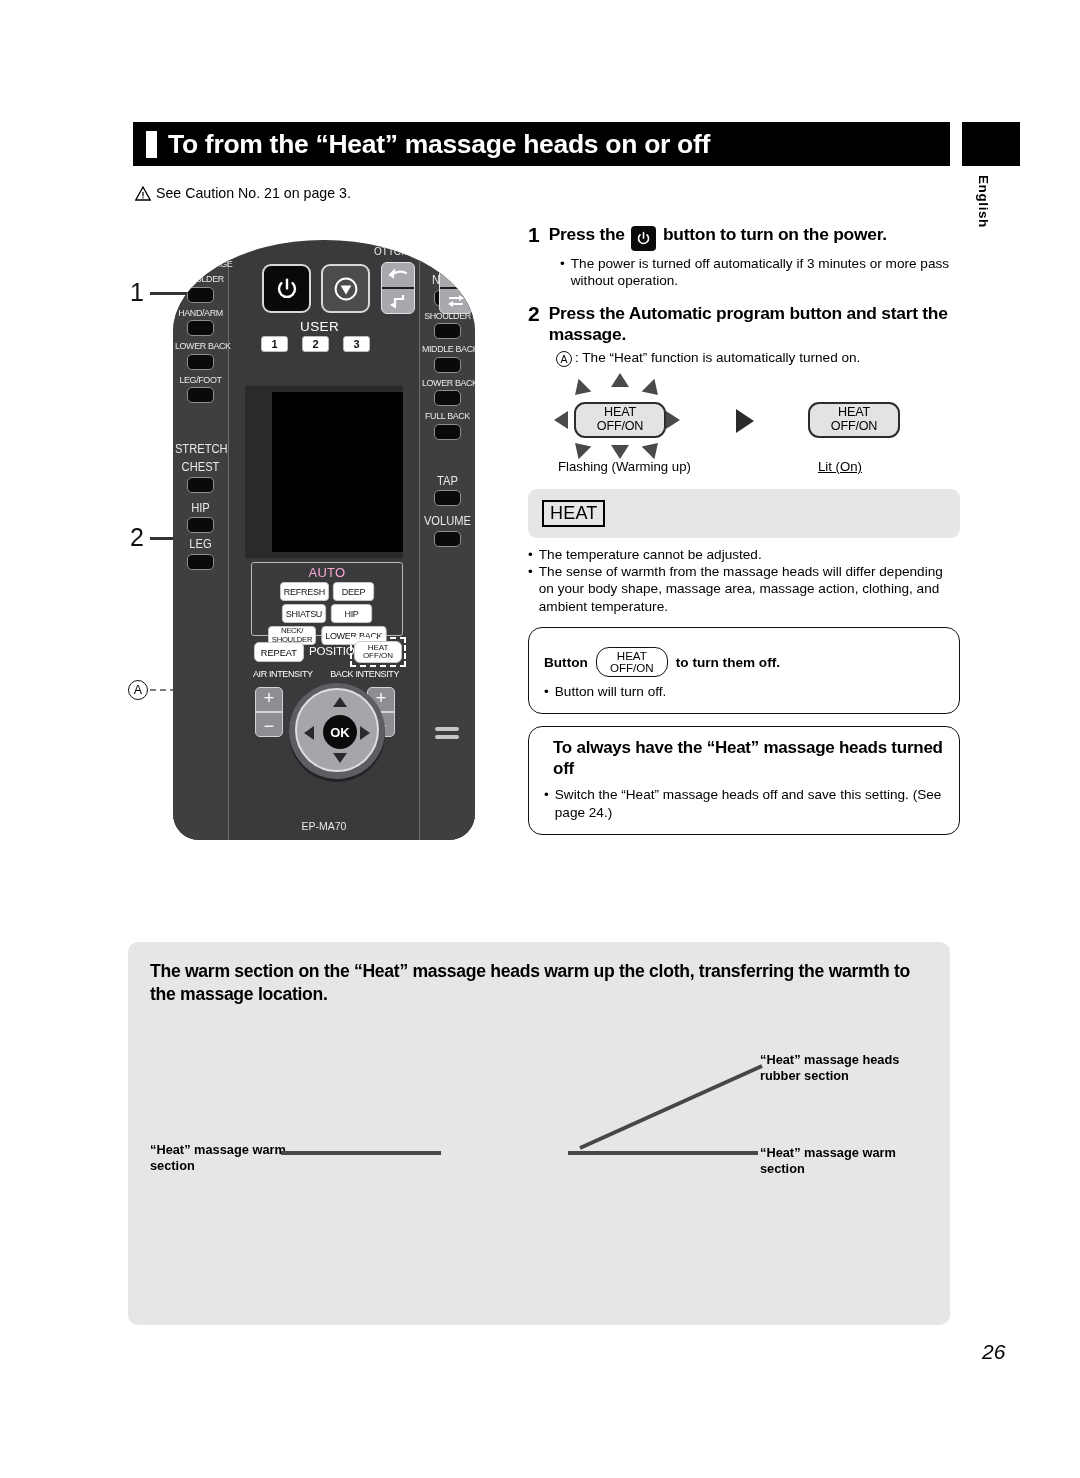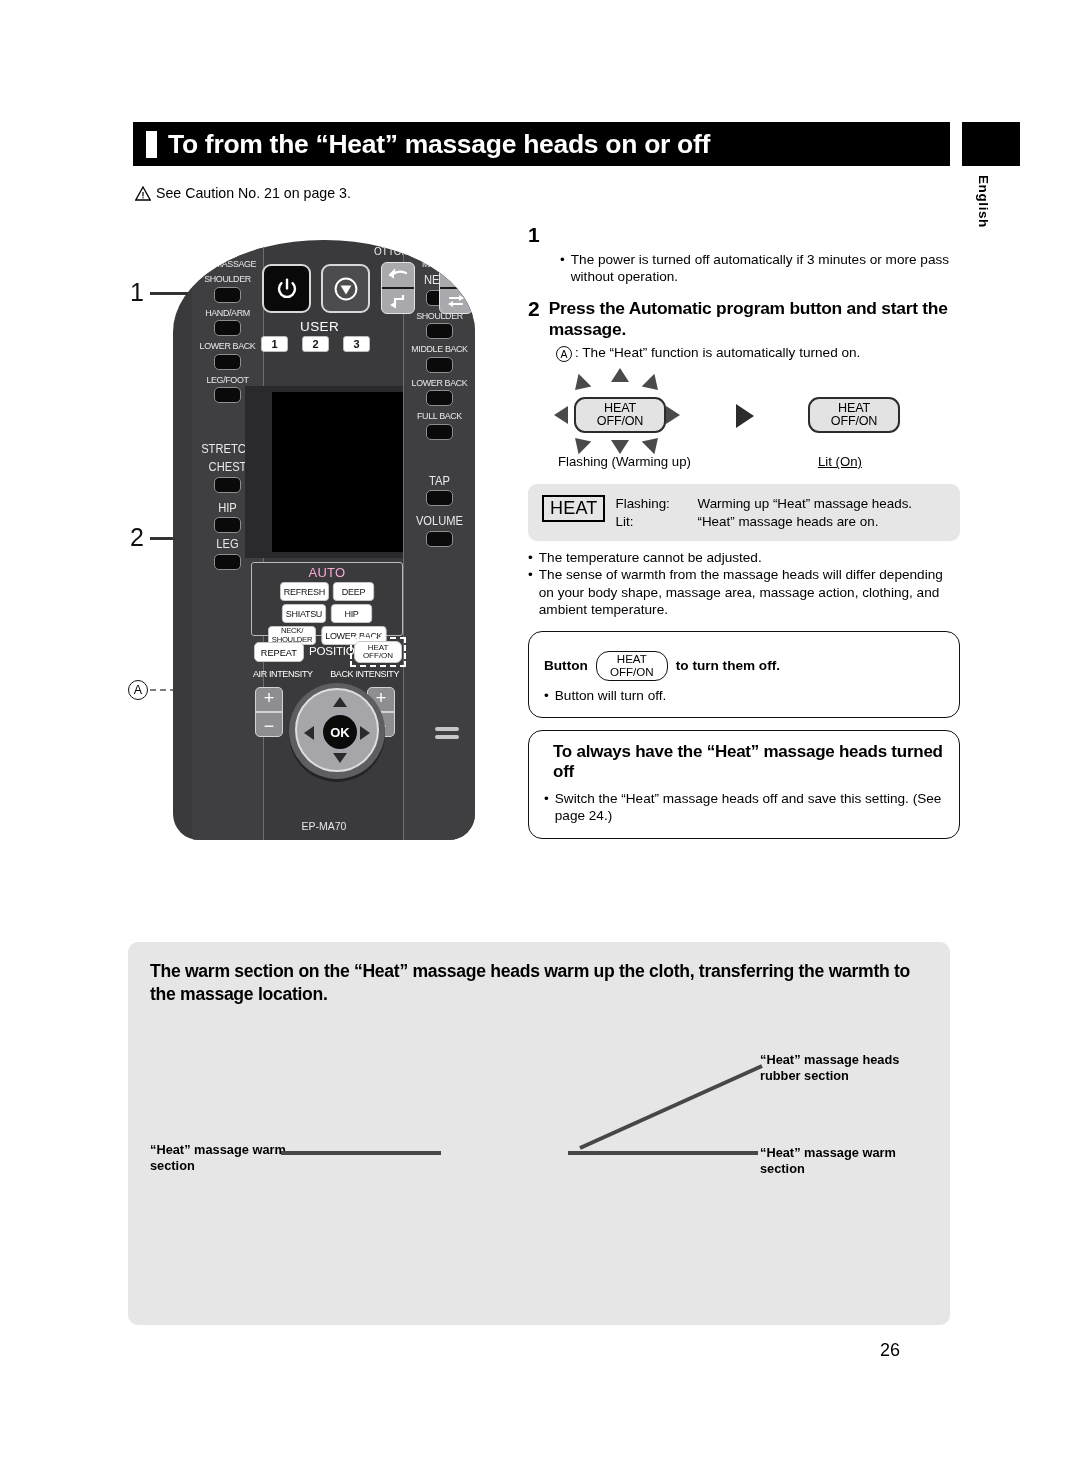--- a/index.html
+++ b/index.html
@@ -54,23 +54,22 @@
   .remote {
     position: absolute; left: 45px; top: 12px;
     width: 302px; height: 600px;
     background: #3a3a3c;
     border-radius: 150px 150px 26px 26px / 92px 92px 26px 26px;
     overflow: hidden;
   }
   .remote-inner { position: absolute; inset: 0; }
 
   .side-col {
-    position: absolute; top: 0; width: 72px; height: 100%;
+    position: absolute; top: 0; width: 56px; height: 100%;
     background: #3f3f41;
-    margin-left: 19px;
   }
   .side-col.left { left: 0; border-right: 1px solid #6d6d70; }
   .side-col.right { right: 0; border-left: 1px solid #6d6d70; }
 
   .sec-label {
     color: #e9e9ea; font-size: 9.6px; text-align: center;
     letter-spacing: -0.4px; white-space: nowrap;
     transform: scaleX(0.93);
   }
   .sec-label.big { font-size: 12px; letter-spacing: 0px; }
@@ -289,22 +288,23 @@
     width: 822px; height: 383px;
     background: #e6e6e6; border-radius: 10px;
     padding: 18px 22px;
   }
   .bp-title { font-size: 17.6px; font-weight: bold; line-height: 1.32; letter-spacing: -0.3px; }
   .bp-label { position: absolute; font-size: 12.8px; font-weight: bold; line-height: 1.25; }
   .bp-rule { position: absolute; height: 4px; background: #474747; }
   .bp-diag { position: absolute; }
 
   .pagenum {
-    position: absolute; left: 880px; top: 1340px;
-    font-size: 18px;
+    position: absolute; left: 982px; top: 1340px;
+    font-size: 21px;
+    font-style: italic;
   }
 </style>
 </head>
 <body>
 
 <div class="header-bar">
   <div class="header-tick"></div>
   <div class="header-title">To from the “Heat” massage heads on or off</div>
 </div>
 <div class="header-stub"></div>
@@ -518,20 +518,30 @@
 
       <div class="model">EP-MA70</div>
     </div>
   </div>
 </div>
 
 <div class="rcol">
 
   <div class="step">
     <div class="step-num">1</div>
+    <div class="step-title">
+      <span>Press the</span>
+      <span class="inline-pwr">
+        <svg width="15" height="15" viewBox="0 0 24 24">
+          <path d="M6.4 6.2 A8 8 0 1 0 17.6 6.2" fill="none" stroke="#fff" stroke-width="2.6" stroke-linecap="round"></path>
+          <line x1="12" y1="2.6" x2="12" y2="11.4" stroke="#fff" stroke-width="2.6" stroke-linecap="round"></line>
+        </svg>
+      </span>
+      <span>button to turn on the power.</span>
+    </div>
   </div>
   <div class="bullets">
     <div class="bul">
       <span class="dot">•</span>
       <span>The power is turned off automatically if 3 minutes or more pass without operation.</span>
     </div>
   </div>
 
   <div class="step" style="margin-top:13px;">
     <div class="step-num">2</div>
@@ -563,30 +573,20 @@
       <span>HEAT</span>
       <span>OFF/ON</span>
     </div>
 
     <div class="cap" style="left:30px; top:86px;">Flashing (Warming up)</div>
     <div class="cap" style="left:290px; top:86px;text-decoration:underline;">Lit (On)</div>
   </div>
 
   <div class="legend">
     <div class="heat-square">HEAT</div>
-    <div class="legend-rows">
-      <div class="lrow">
-        <span class="lkey">Flashing:</span>
-        <span>Warming up “Heat” massage heads.</span>
-      </div>
-      <div class="lrow">
-        <span class="lkey">Lit:</span>
-        <span>“Heat” massage heads are on.</span>
-      </div>
-    </div>
   </div>
 
   <div class="after-bullets">
     <div class="bul">
       <span class="dot">•</span>
       <span>The temperature cannot be adjusted.</span>
     </div>
     <div class="bul">
       <span class="dot">•</span>
       <span>The sense of warmth from the massage heads will differ depending on your body shape, massage area, massage action, clothing, and ambient temperature.</span>

